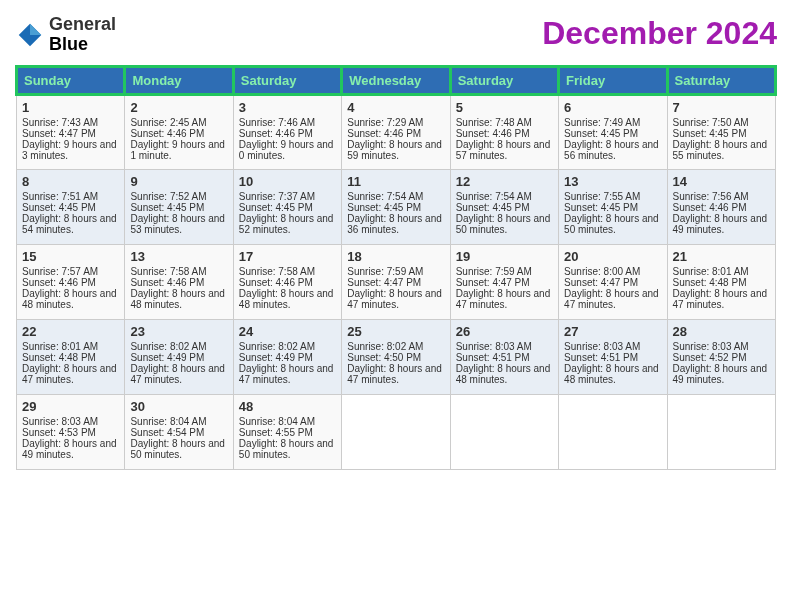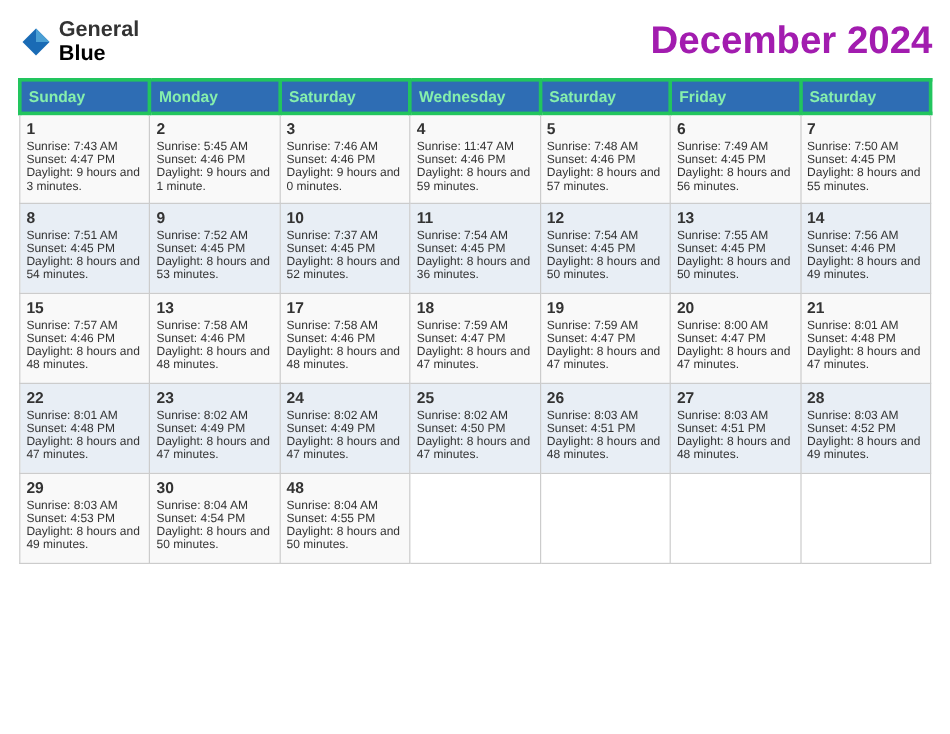--- a/index.html
+++ b/index.html
@@ -125,33 +125,33 @@
     <tbody id="calendar-body">
     <tr>
           <td>
         <span class="day-num">1</span>
         <span>Sunrise: 7:43 AM</span><br>
         <span>Sunset: 4:47 PM</span><br>
         <span>Daylight: 9 hours and 3 minutes.</span>
       </td>
           <td>
         <span class="day-num">2</span>
-        <span>Sunrise: 5:45 AM</span><br>
+        <span>Sunrise: 2:45 AM</span><br>
         <span>Sunset: 4:46 PM</span><br>
         <span>Daylight: 9 hours and 1 minute.</span>
       </td>
           <td>
         <span class="day-num">3</span>
         <span>Sunrise: 7:46 AM</span><br>
         <span>Sunset: 4:46 PM</span><br>
         <span>Daylight: 9 hours and 0 minutes.</span>
       </td>
           <td>
         <span class="day-num">4</span>
-        <span>Sunrise: 11:47 AM</span><br>
+        <span>Sunrise: 7:29 AM</span><br>
         <span>Sunset: 4:46 PM</span><br>
         <span>Daylight: 8 hours and 59 minutes.</span>
       </td>
           <td>
         <span class="day-num">5</span>
         <span>Sunrise: 7:48 AM</span><br>
         <span>Sunset: 4:46 PM</span><br>
         <span>Daylight: 8 hours and 57 minutes.</span>
       </td>
           <td>

